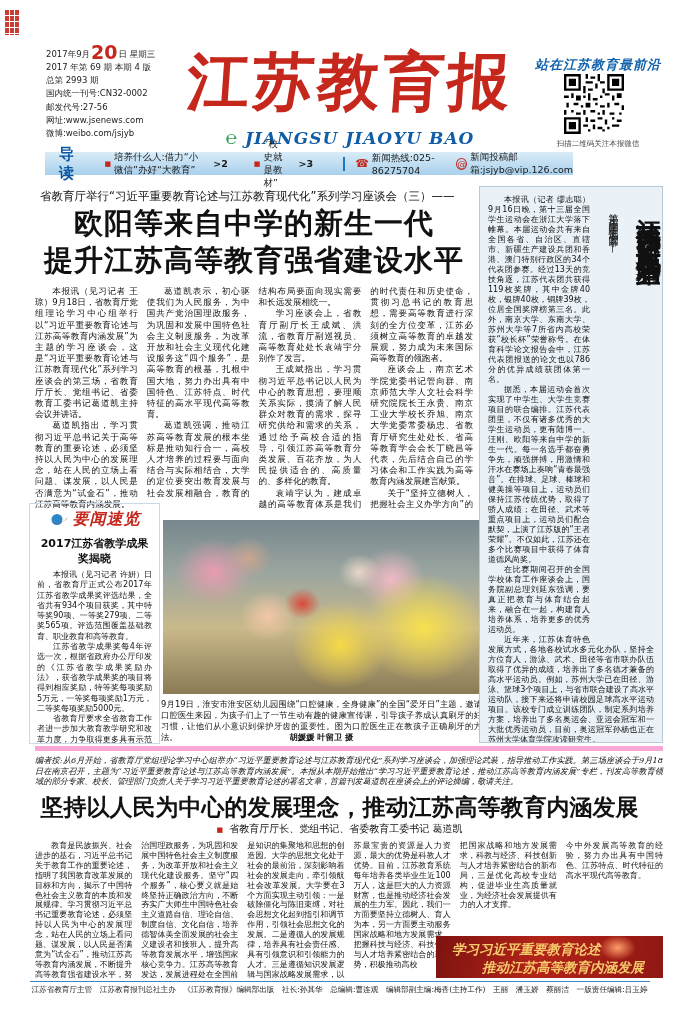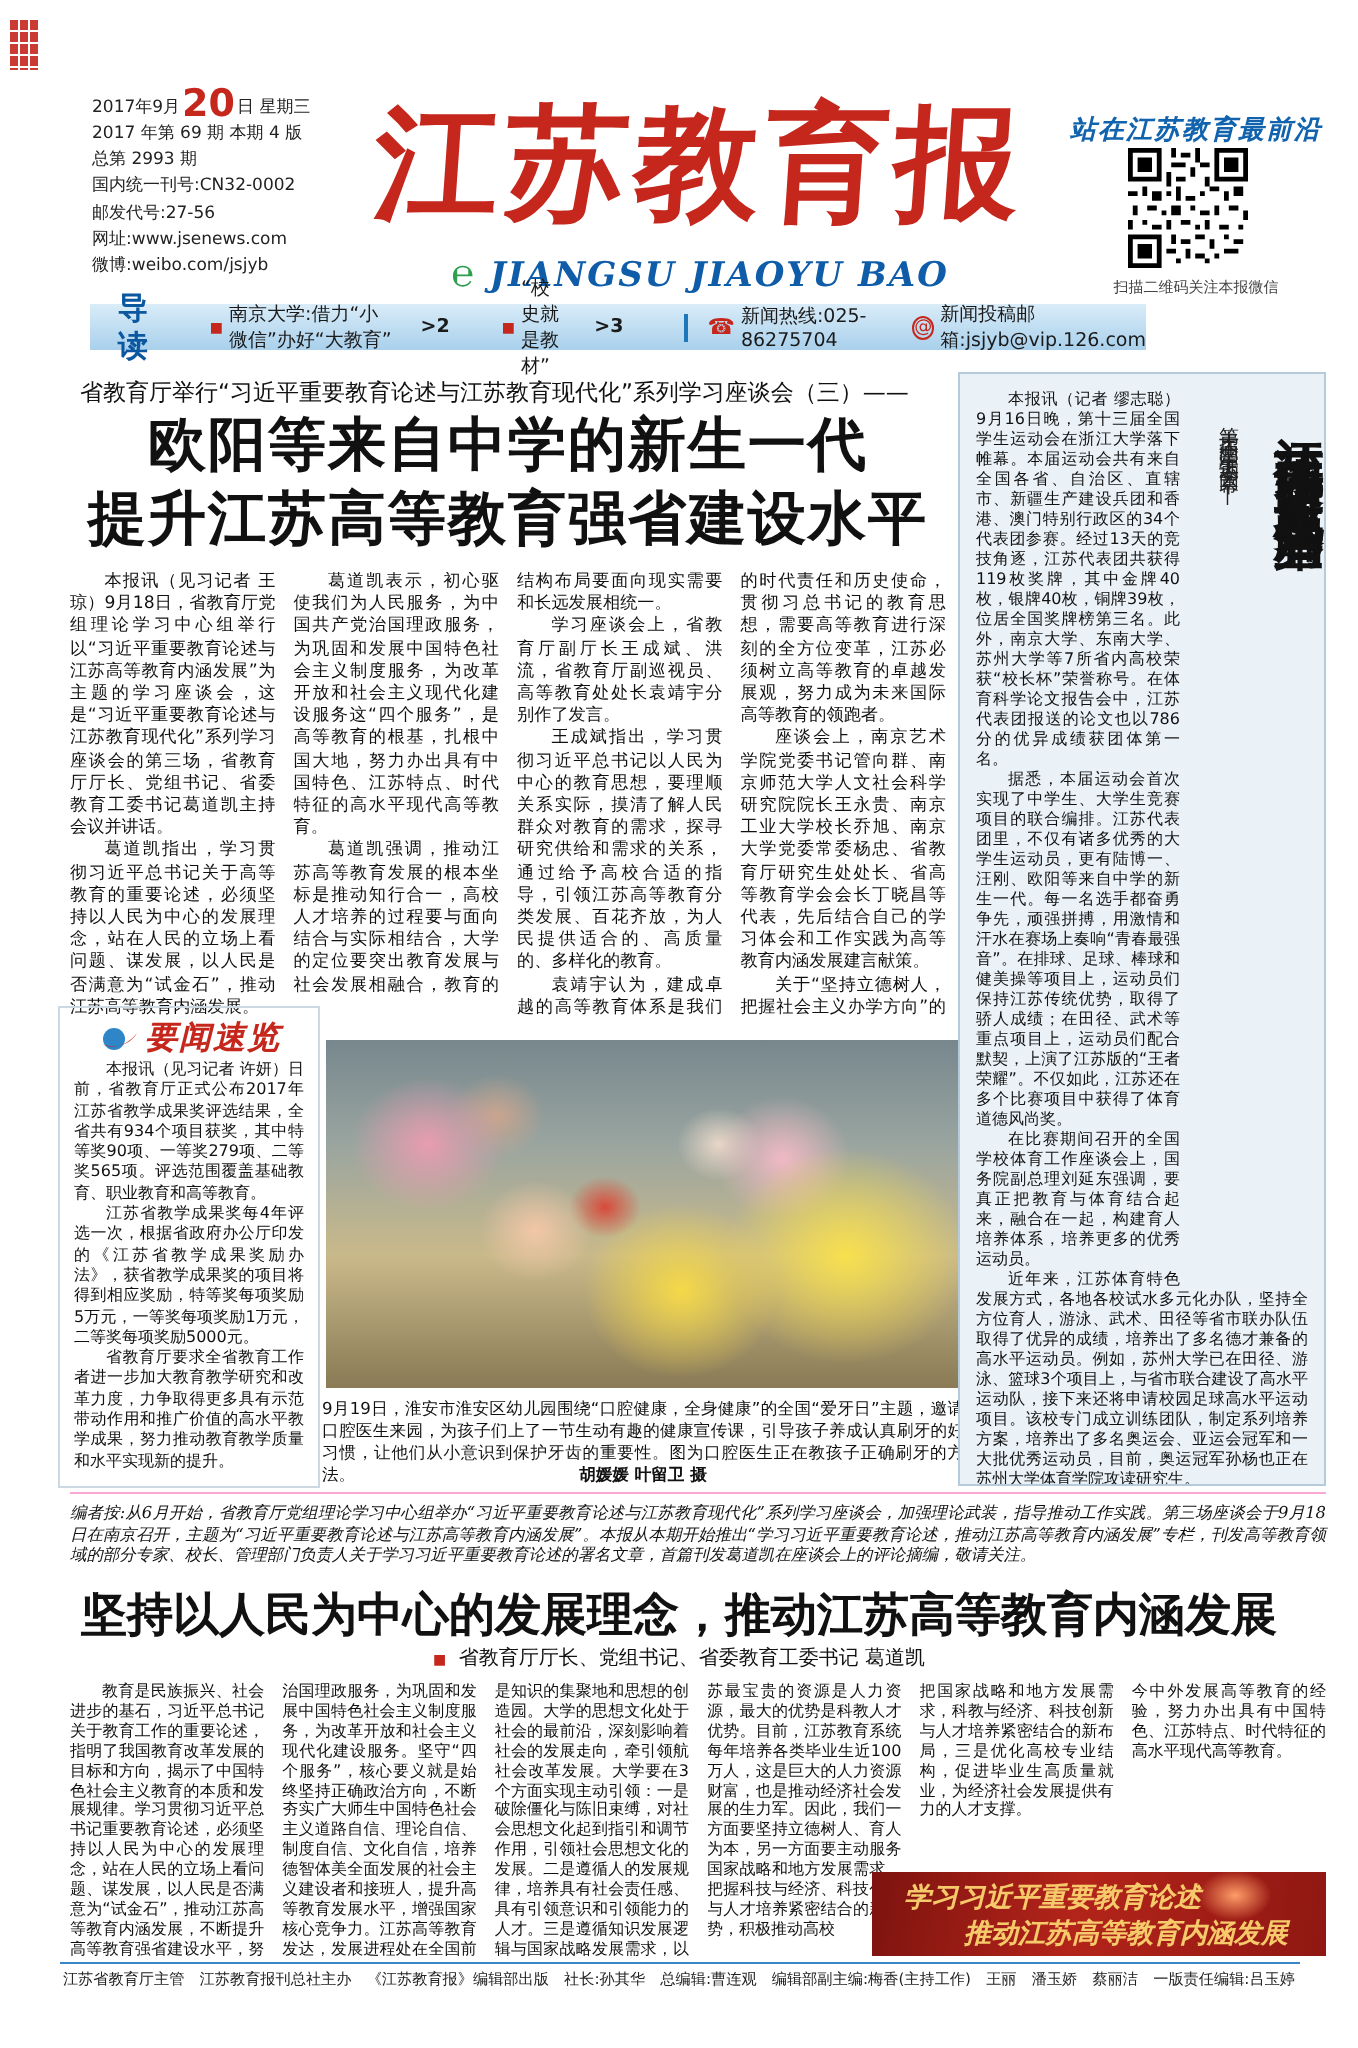--- a/index.html
+++ b/index.html
@@ -69,21 +69,21 @@
   .right-box{position:absolute;left:479px;top:186px;width:184px;height:557px;background:#eaf1f7;
              border:1px solid #b5cbdc;box-sizing:border-box;padding:8px;overflow:hidden;
              font-size:8px;line-height:10px;text-align:justify;}
   .v-area{float:right;width:58px;height:446px;position:relative;margin-left:6px;}
   .v-headline{position:absolute;top:4px;right:0;height:440px;writing-mode:vertical-rl;
               font-size:25px;font-weight:900;letter-spacing:3px;font-family:"Liberation Sans",sans-serif;}
   .v-kicker{position:absolute;top:10px;right:36px;height:420px;writing-mode:vertical-rl;
             font-size:10px;letter-spacing:2px;color:#222;}
   
   .ed-note{position:absolute;left:35px;top:746px;width:628px;font-size:8.2px;line-height:10.6px;
-           font-style:italic;font-family:"DejaVu Serif",serif;border-top:1px solid #f9a8d4;padding-top:4px;
+           font-style:italic;font-family:"DejaVu Serif",serif;border-top:5px solid #f9a8d4;padding-top:4px;
            text-align:justify;}
   
   .b-hl{position:absolute;left:0;top:792px;width:679px;text-align:center;font-weight:900;font-size:23px;
         font-family:"Liberation Sans",sans-serif;}
   .b-by{position:absolute;left:0;top:822px;width:679px;text-align:center;font-size:10px;}
   .b-cols{position:absolute;left:35px;top:841px;width:628px;height:137px;display:flex;gap:9px;overflow:hidden;}
   .bcol{flex:1;font-size:8px;line-height:9.9px;text-align:justify;overflow:hidden;}
   .bcol p.cont{text-indent:0;}
   .banner{position:absolute;left:436px;top:936px;width:227px;height:42px;
           background:radial-gradient(26px 18px at 80% 28%,#ff9d68 0%,rgba(255,157,104,0) 70%),
@@ -132,21 +132,21 @@
       <path fill="#000" d="M2 2h3v3H2zM20 2h3v3h-3zM2 20h3v3H2z"></path>
       <path fill="#000" d="M9 0h1v2H9zM11 1h2v1h-2zM14 0h1v3h-1zM9 3h3v1H9zM13 4h1v2h-1zM15 3h2v1h-2zM8 5h1v3H8zM10 6h2v1h-2zM16 6h1v2h-1zM0 9h2v1H0zM3 8h1v2H3zM5 9h2v2H5zM8 9h1v1H8zM10 8h1v3h-1zM12 10h2v1h-2zM15 9h1v1h-1zM17 8h2v1h-2zM20 9h1v2h-1zM22 8h2v2h-2zM1 12h1v2H1zM4 12h2v1H4zM7 13h1v1H7zM9 12h2v2H9zM13 12h1v1h-1zM15 13h2v1h-2zM18 12h1v2h-1zM21 12h2v1h-2zM24 13h1v2h-1zM0 15h1v2H0zM3 15h1v1H3zM5 16h2v1H5zM8 15h1v2H8zM11 15h2v1h-2zM14 16h1v1h-1zM16 15h1v2h-1zM19 16h2v1h-2zM23 16h1v1h-1zM9 18h1v2H9zM11 19h2v1h-2zM14 18h2v1h-2zM17 19h1v2h-1zM20 18h1v1h-1zM22 19h2v1h-2zM8 21h2v1H8zM12 21h1v2h-1zM14 22h2v1h-2zM18 22h1v1h-1zM20 21h3v1h-3zM10 23h1v1h-1zM16 23h1v1h-1z"></path>
     </svg>
   </div>
   <div class="qr-caption">扫描二维码关注本报微信</div>
 
   <div class="navbar">
     <span class="nav-label">导读</span>
     <span class="nav-item">
       <span class="bullet">■</span>
-      <span>南京大学:借力“小微信”办好“大教育”</span>
+      <span>培养什么人:借力“小微信”办好“大教育”</span>
       <span class="pagenum">&gt;2</span>
     </span>
     <span class="nav-item">
       <span class="bullet">■</span>
       <span>“校史就是教材”</span>
       <span class="pagenum">&gt;3</span>
     </span>
     <span class="nav-div"></span>
     <span class="phone-ic">☎</span>
     <span>新闻热线:025-86275704</span>
@@ -171,20 +171,21 @@
   </div>
 
   <div class="news-box">
     <div class="nb-header">
       <svg width="20" height="13" viewBox="0 0 20 13">
         <circle cx="8" cy="6.5" r="5.5" fill="#2e86c8"></circle>
         <path d="M0.5 8 C6 12.5, 14 10.5, 19.5 3.5 C15.5 10.5, 6 12, 0.5 8z" fill="#c5271d"></path>
       </svg>
       <span>要闻速览</span>
     </div>
+    <div class="nb-title">2017江苏省教学成果奖揭晓</div>
     <div class="nb-body">
       <p>本报讯（见习记者 许妍）日前，省教育厅正式公布2017年江苏省教学成果奖评选结果，全省共有934个项目获奖，其中特等奖90项、一等奖279项、二等奖565项。评选范围覆盖基础教育、职业教育和高等教育。</p>
       <p>江苏省教学成果奖每4年评选一次，根据省政府办公厅印发的《江苏省教学成果奖励办法》，获省教学成果奖的项目将得到相应奖励，特等奖每项奖励5万元，一等奖每项奖励1万元，二等奖每项奖励5000元。</p>
       <p>省教育厅要求全省教育工作者进一步加大教育教学研究和改革力度，力争取得更多具有示范带动作用和推广价值的高水平教学成果，努力推动教育教学质量和水平实现新的提升。</p>
     </div>
   </div>
 
   <div class="photo"></div>
   <div class="photo-caption">
     <span>9月19日，淮安市淮安区幼儿园围绕“口腔健康，全身健康”的全国“爱牙日”主题，邀请口腔医生来园，为孩子们上了一节生动有趣的健康宣传课，引导孩子养成认真刷牙的好习惯，让他们从小意识到保护牙齿的重要性。图为口腔医生正在教孩子正确刷牙的方法。</span>

